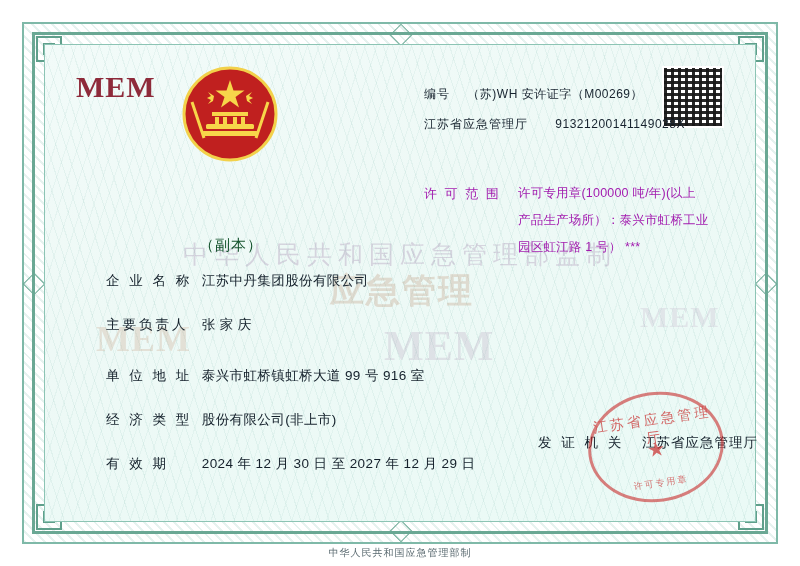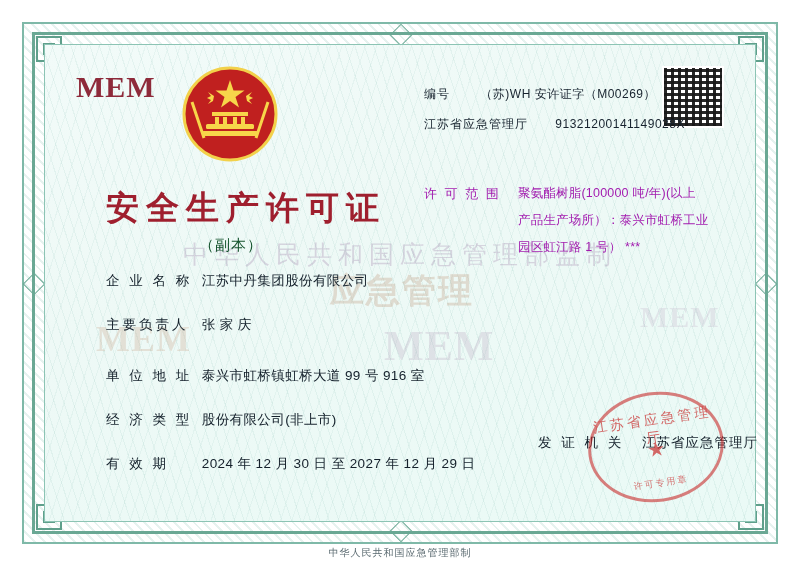--- a/index.html
+++ b/index.html
@@ -176,21 +176,21 @@
   }
   .hdr-label {
     color: #16222e;
     letter-spacing: 1px;
   }
   .hdr-value {
     color: #16222e;
     letter-spacing: .5px;
   }
   .no-row { left: 424px; top: 86px; }
-  .no-row .hdr-value { margin-left: 27px; }
+  .no-row .hdr-value { margin-left: 14px; }
   .credit-row { left: 424px; top: 116px; }
   .credit-row .hdr-value { margin-left: 24px; }
 
   
   .title {
     position: absolute;
     left: 106px;
     top: 186px;
     font-family: "DejaVu Sans", sans-serif;
     font-size: 33px;
@@ -390,27 +390,26 @@
 
   <div class="hdr-field no-row">
     <span class="hdr-label">编号</span>
     <span class="hdr-value">（苏)WH 安许证字（M00269）</span>
   </div>
   <div class="hdr-field credit-row">
     <span class="hdr-label">江苏省应急管理厅</span>
     <span class="hdr-value">91321200141149028X</span>
   </div>
 
-  <div class="title">安全生产许可证</div>
   <div class="subtitle">（副本）</div>
 
   <div class="scope">
     <span class="scope-label">许 可 范 围</span>
     <div class="scope-text">
-      <div>聚氨酯树脂(100000 吨/年)(以上</div>
+      <div>许可专用章(100000 吨/年)(以上</div>
       <div>产品生产场所）：泰兴市虹桥工业</div>
       <div>园区虹江路 1 号）   ***</div>
     </div>
   </div>
 
   <div class="row r1">
     <span class="lbl">企 业 名 称</span>
     <span class="val">江苏中丹集团股份有限公司</span>
   </div>
   <div class="row r2">

